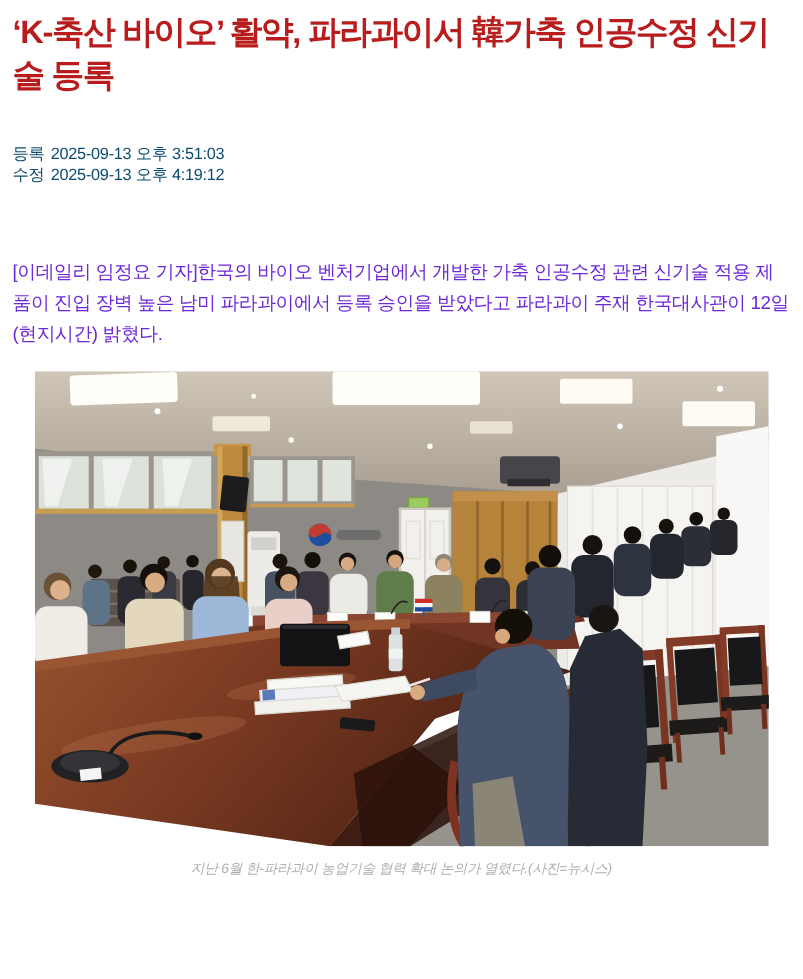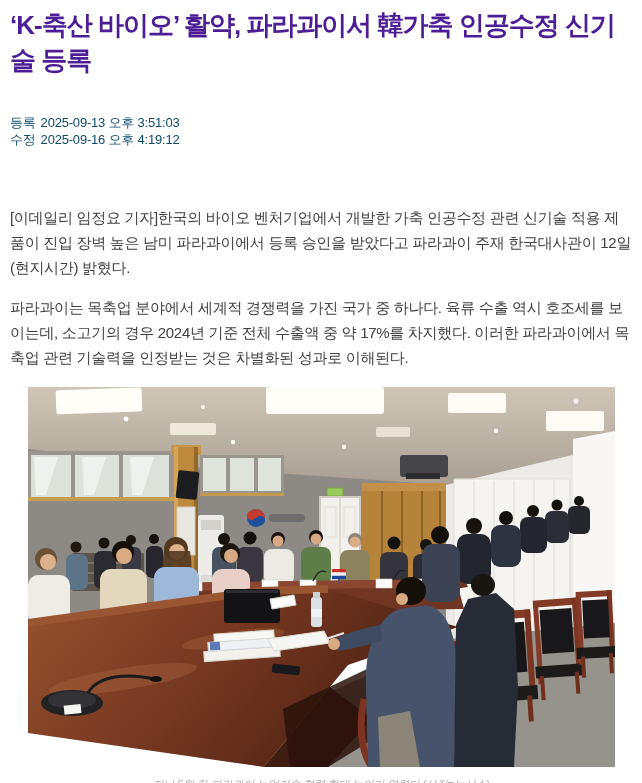--- a/index.html
+++ b/index.html
@@ -4,26 +4,26 @@
 <style>
   html,body{margin:0;padding:0;}
   body{
     width:642px;height:783px;background:#ffffff;
     font-family:"Liberation Sans","DejaVu Sans",sans-serif;
     overflow:hidden;
   }
   .wrap{padding:0 10px;}
   .title{
     margin:8px 0 0;font-size:26px;line-height:35px;font-weight:700;
-    color:#4c1d95;letter-spacing:-1px;word-break:break-all;
+    color:#b91c1c;letter-spacing:-1px;word-break:break-all;
   }
   .meta{margin-top:36px;font-size:13px;line-height:17px;color:#0c4a6e;letter-spacing:-.2px;}
   .meta-row .lbl{margin-right:5px;}
   .body-text{
-    margin:0;font-size:15px;line-height:25px;color:#404040;
+    margin:0;font-size:15px;line-height:25px;color:#6d28d9;
     letter-spacing:-.3px;word-break:break-all;
   }
   .p1{margin-top:57px;}
   .p2{margin-top:15px;}
   figure{margin:17px auto 0;width:587px;}
   figure svg{display:block;}
   figcaption{
     margin-top:10px;text-align:center;font-size:11px;font-style:italic;
     color:#aeaeae;letter-spacing:-.2px;
   }
@@ -33,26 +33,25 @@
 
 <div class="wrap">
 
   <h1 class="title">‘K-축산 바이오’ 활약, 파라과이서 韓가축 인공수정 신기술 등록</h1>
 
   <div class="meta">
     <div class="meta-row">
       <span class="lbl">등록</span><span>2025-09-13 오후 3:51:03</span>
     </div>
     <div class="meta-row">
-      <span class="lbl">수정</span><span>2025-09-16 오후 4:19:12</span>
+      <span class="lbl">수정</span><span>2025-09-13 오후 4:19:12</span>
     </div>
   </div>
 
   <p class="body-text p1">[이데일리 임정요 기자]한국의 바이오 벤처기업에서 개발한 가축 인공수정 관련 신기술 적용 제품이 진입 장벽 높은 남미 파라과이에서 등록 승인을 받았다고 파라과이 주재 한국대사관이 12일(현지시간) 밝혔다.</p>
-  <p class="body-text p2">파라과이는 목축업 분야에서 세계적 경쟁력을 가진 국가 중 하나다. 육류 수출 역시 호조세를 보이는데, 소고기의 경우 2024년 기준 전체 수출액 중 약 17%를 차지했다. 이러한 파라과이에서 목축업 관련 기술력을 인정받는 것은 차별화된 성과로 이해된다.</p>
 
   <figure>
     <svg viewBox="0 0 587 380" width="587" height="380" xmlns="http://www.w3.org/2000/svg">
       <defs>
         <linearGradient id="ceil" x1="0" y1="0" x2="0" y2="1">
           <stop offset="0" stop-color="#cfc6b8"></stop>
             <stop offset="1" stop-color="#a49b8e"></stop>
         </linearGradient>
         <linearGradient id="tbl" x1="0" y1="0" x2="1" y2="0.35">
           <stop offset="0" stop-color="#96522f"></stop>

